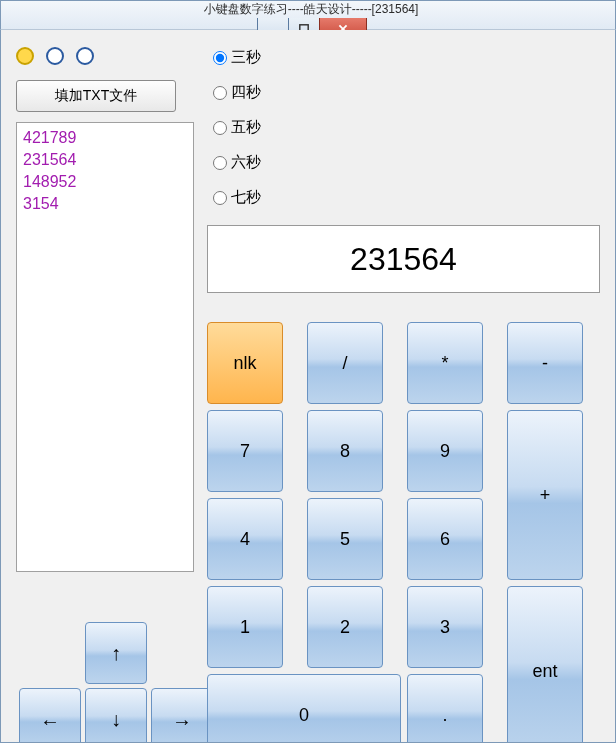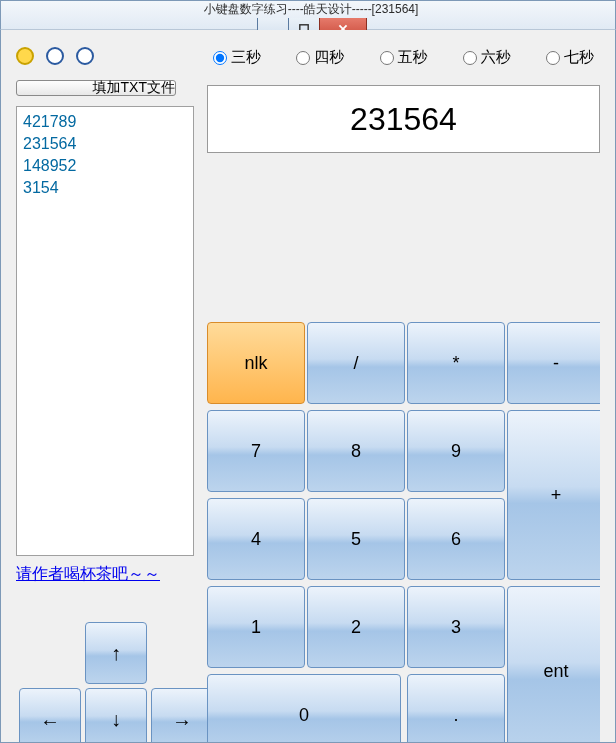--- a/index.html
+++ b/index.html
@@ -68,40 +68,40 @@
 .topbar { display: flex; align-items: center; height: 28px; gap: 12px; }
 
 .circle {
   width: 18px; height:18px; border-radius:50%;
   border:2px solid #2b5aa0;
   background:#fff;
 }
 .circle.filled { background:#ffd84b; border-color:#c9a200; }
 
 .add-btn {
-  width: 160px; height: 16px;
+  width: 160px; height: 32px;
   margin-top: 10px;
   background: linear-gradient(#fefefe,#e8e8e8);
   border:1px solid #8a8a8a;
   border-radius:3px;
   font-size:14px;
-  display:flex;align-items:center;justify-content:flex-end;
+  display:flex;align-items:center;justify-content:center;
   cursor:pointer;
 }
 
 .listbox {
   margin-top:10px;
   width:178px;
   height:450px;
   border:1px solid #a0a0a0;
   background:#fff;
   padding:4px 6px;
   font-size:16px;
   line-height:22px;
-  color:#0369a1;
+  color:#a21caf;
   overflow:hidden;
 }
 .listbox div { white-space: nowrap; }
 
 .donate {
   margin-top: 8px;
   color:#0000ee;
   text-decoration: underline;
   font-size:16px;
   cursor:pointer;
@@ -132,20 +132,21 @@
 
 .rightpane {
   position:absolute;
   left:206px; top:12px; right:15px; bottom:0;
 }
 
 .timerow {
   display:flex; gap:16px; justify-content:space-between;
   padding:6px 6px;
   font-size:15px;
+  flex-direction:column;
 }
 .timerow label { display:flex; align-items:center; gap:4px; cursor:pointer; }
 .timerow input[type=radio]{ width:14px;height:14px; }
 
 .display {
   margin-top:12px;
   height:68px;
   border:1px solid #999;
   background:#fff;
   display:flex;align-items:center;justify-content:center;
@@ -171,21 +172,21 @@
 }
 .key.nlk {
   background: linear-gradient(#ffdb9a, #ffb54d);
   border-color:#d98c2a;
 }
 .key span { pointer-events:none; }
 
 
 .c0 { left:0; } .c1 { left:100px; } .c2 { left:200px; } .c3 { left:300px; }
 .r0 { top:0; } .r1 { top:88px; } .r2 { top:176px; } .r3 { top:264px; } .r4 { top:352px; }
-.w1 { width:98px; } .w2 { width:194px; }
+.w1 { width:76px; } .w2 { width:194px; }
 .h1 { height:82px; } .h2 { height:170px; }
 
 </style>
 </head>
 <body>
 
 <div class="titlebar">
   <div class="app-icon"></div>
   <div class="title-text">小键盘数字练习----皓天设计-----[231564]</div>
   <div class="sysbtns">
@@ -221,23 +222,20 @@
     <span>填加TXT文件</span>
   </div>
 
   <div class="listbox" id="listbox">
       <div>421789</div>
       <div>231564</div>
       <div>148952</div>
       <div>3154</div>
     </div>
 
-  <a class="donate">
-    <span>请作者喝杯茶吧～～</span>
-  </a>
 
   <div class="arrowpad">
     <div class="arrowkey up">
         <span>↑</span>
       </div>
     <div class="arrowkey left">
         <span>←</span>
       </div>
     <div class="arrowkey down">
         <span>↓</span>

